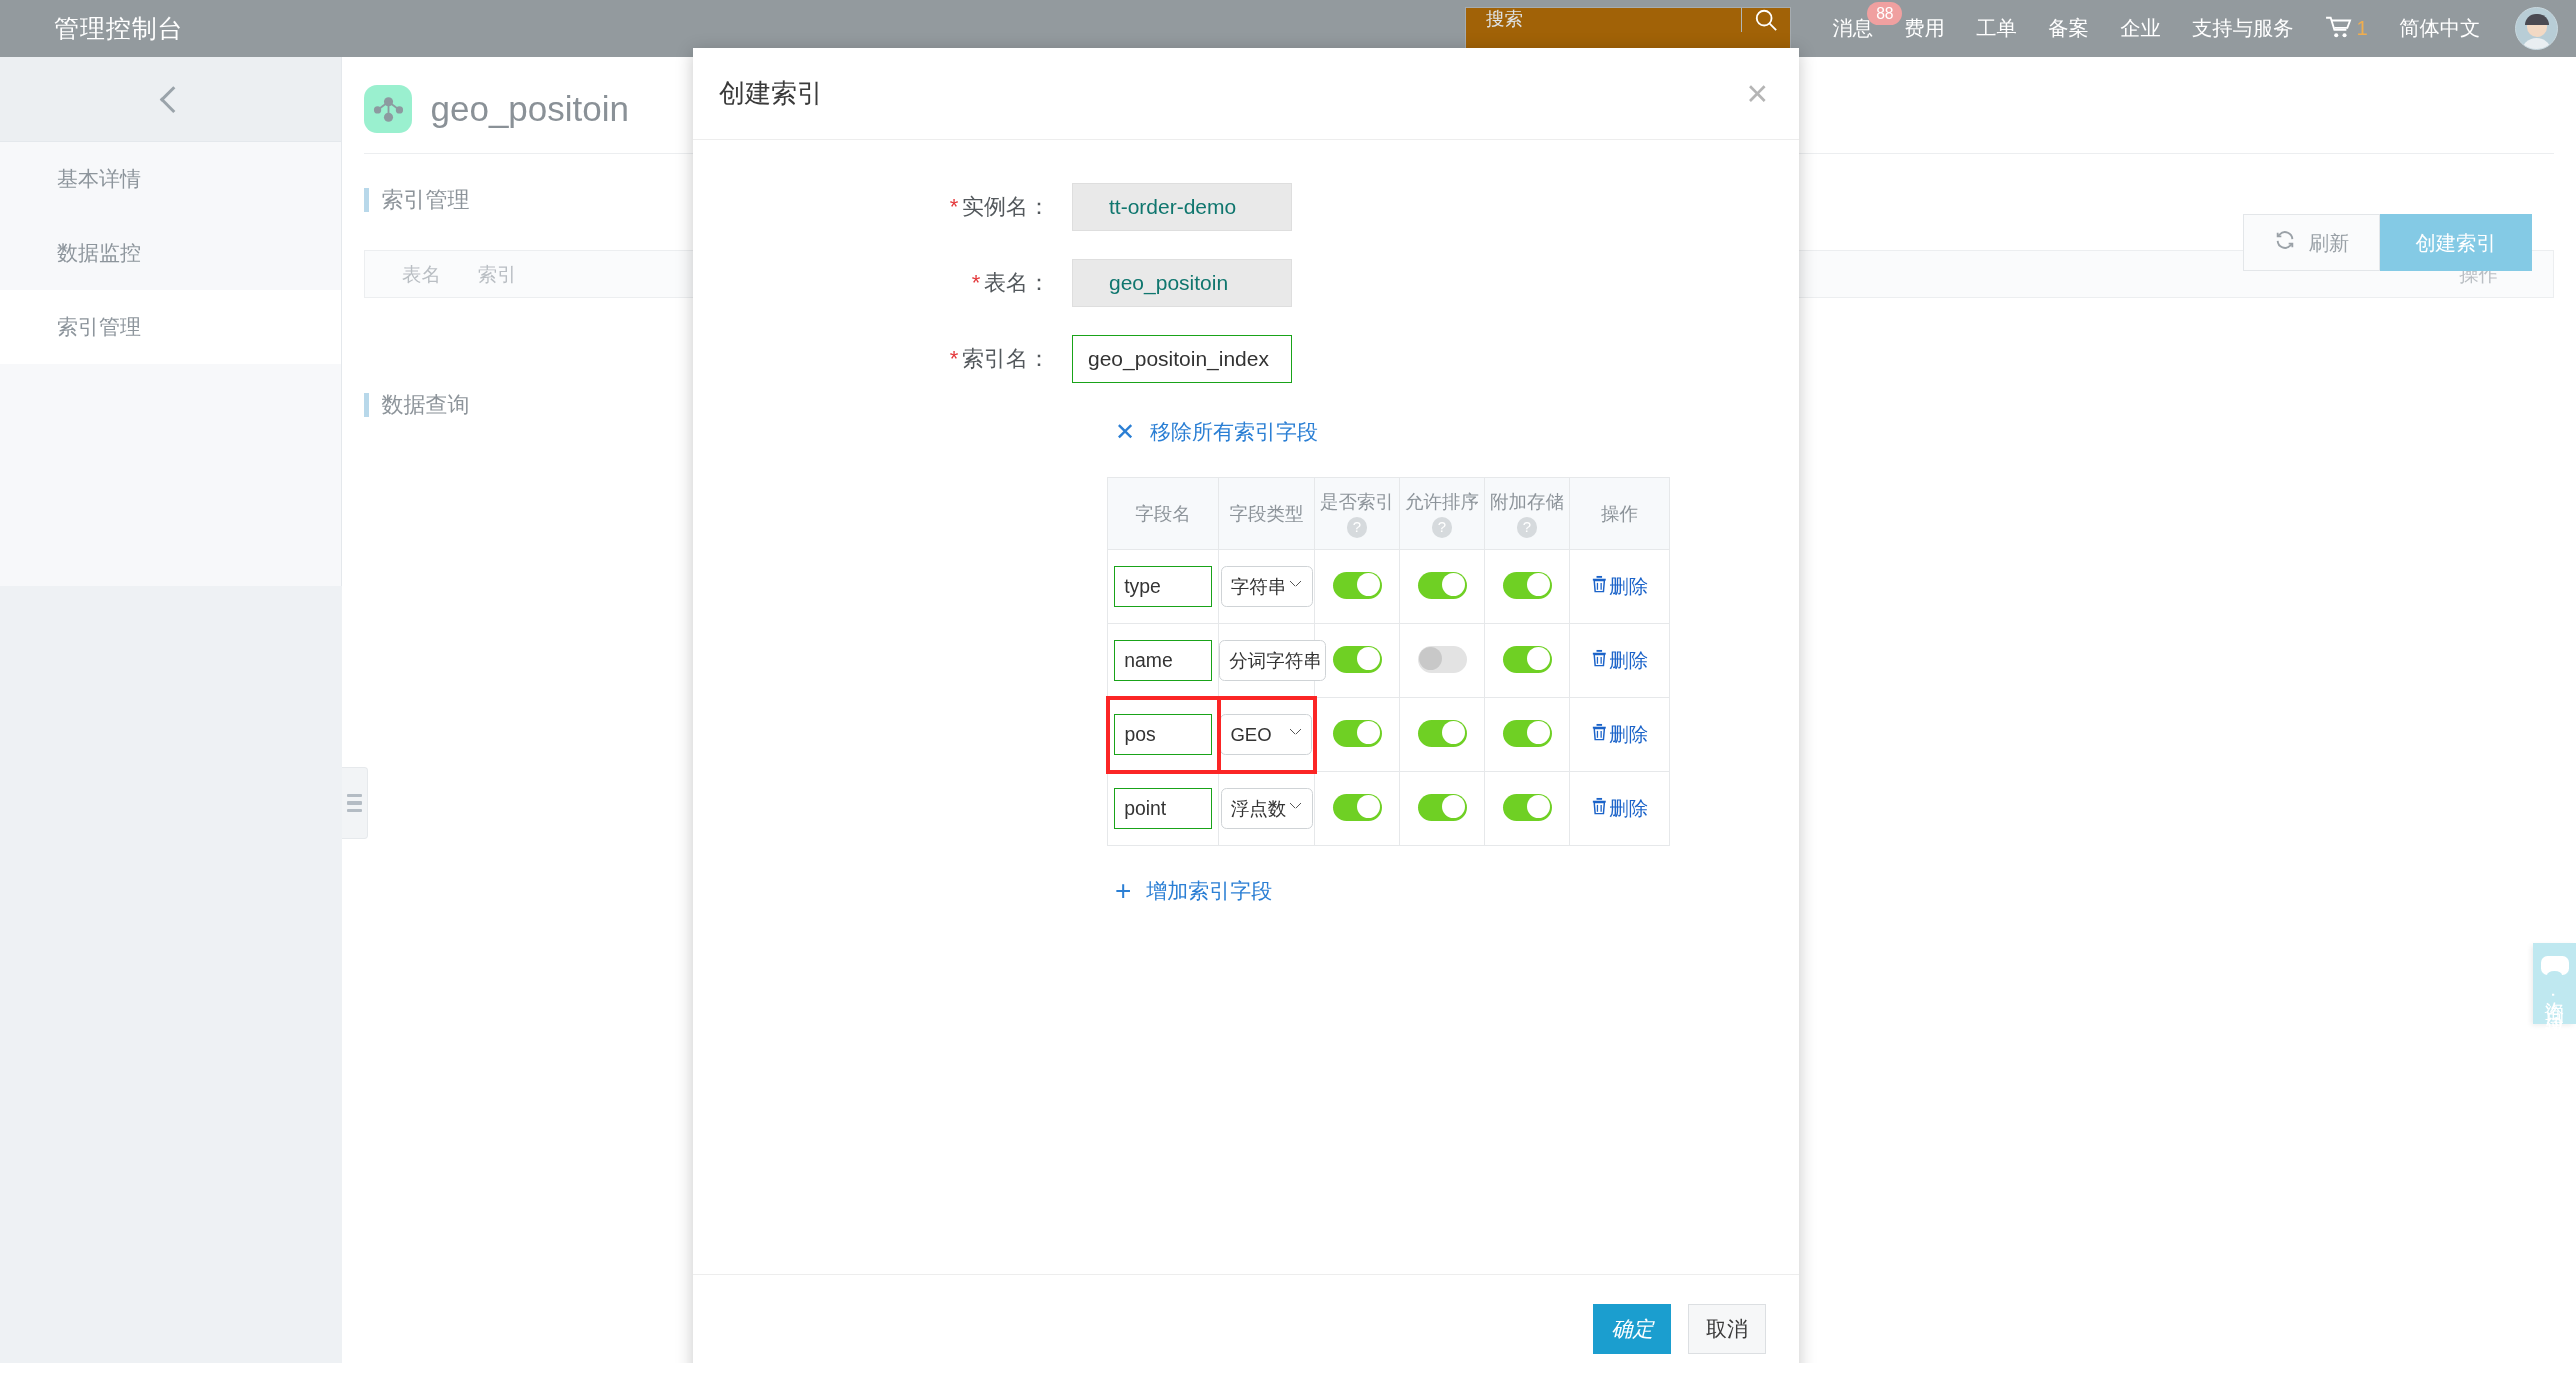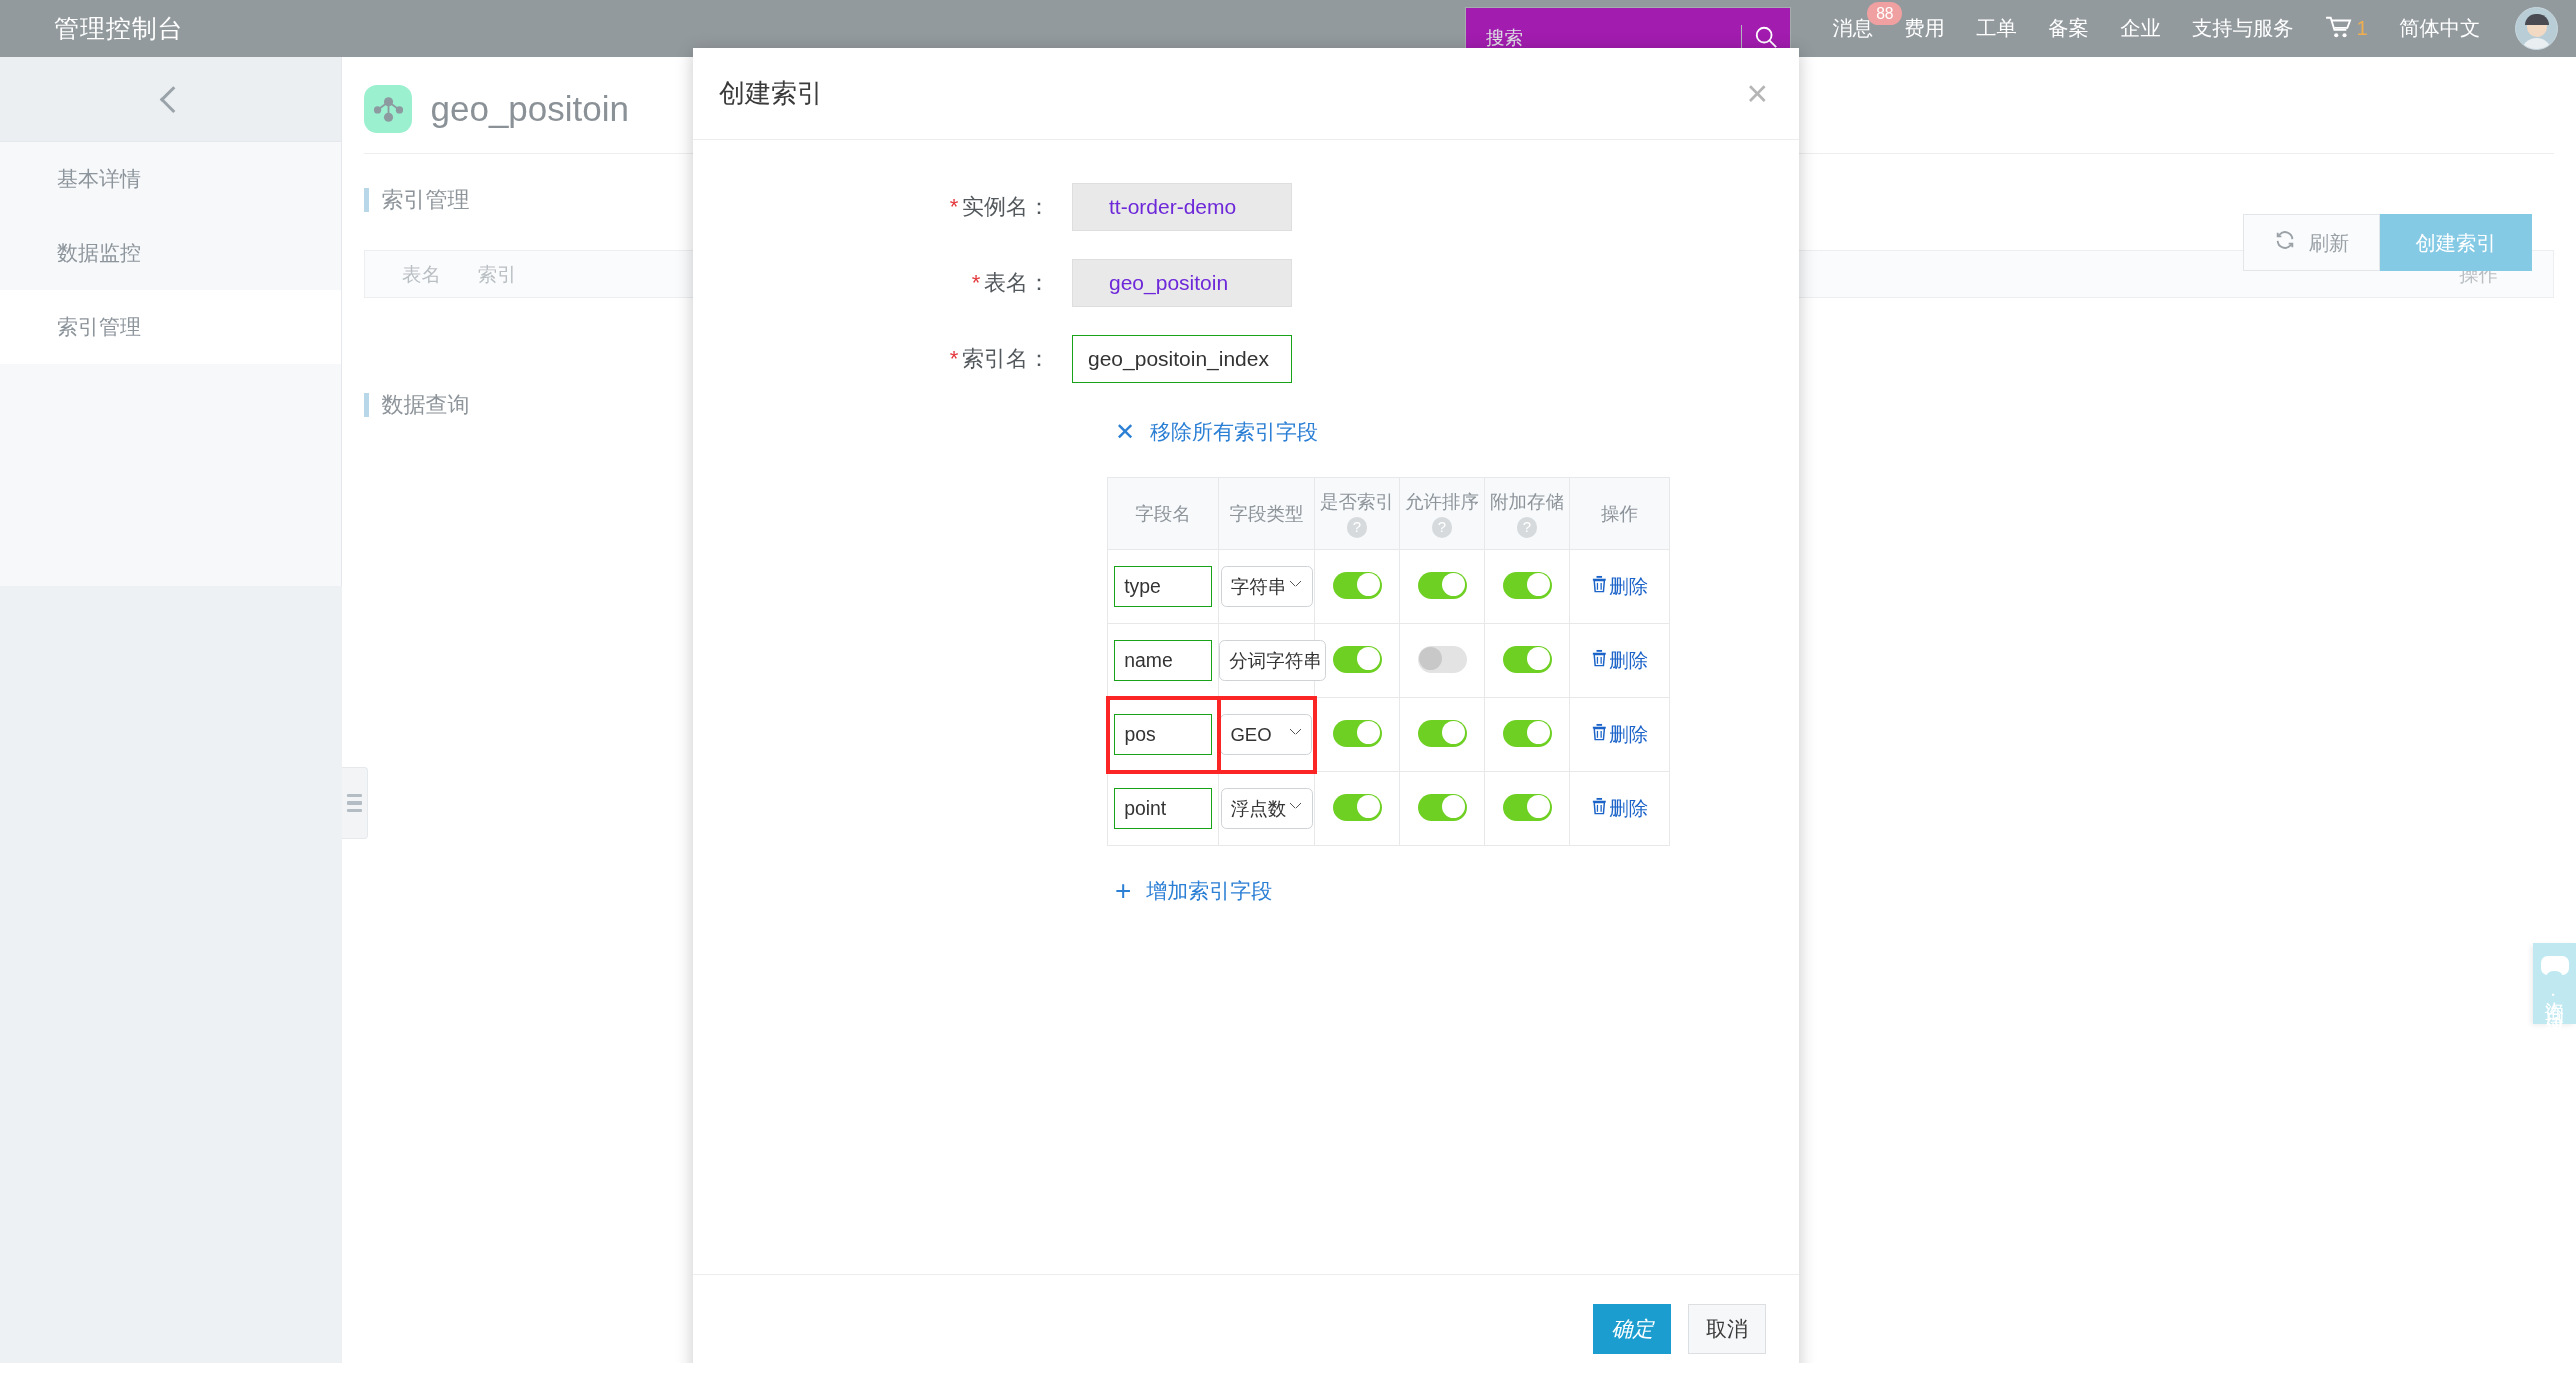--- a/index.html
+++ b/index.html
@@ -14,22 +14,22 @@
   
   .topbar {
     position: absolute; left:0; top:0; width:2576px; height:57px;
     background:#939a9e; display:flex; align-items:center;
   }
   .console-title {
     color:#ffffff; font-size:25px; margin-left:54px; letter-spacing:0.9px;
   }
   .top-right { margin-left:auto; display:flex; align-items:center; height:57px; padding-right:18.5px; }
   .search-wrap {
-    width:326px; height:43px; background:#a21caf; border:0.9px solid #a6acb0;
-    display:flex; align-items:flex-end; margin-right:26px; position:relative;
+    width:326px; height:43px; background:#a16207; border:0.9px solid #a6acb0;
+    display:flex; align-items:flex-start; margin-right:26px; position:relative;
   }
   .search-input {
     background:transparent; border:none; outline:none; flex:1;
     color:#e6e9eb; font-size:18.5px; padding-left:20.3px;
     font-family:"Liberation Sans", sans-serif;
   }
   .search-input::placeholder { color:#dfe3e5; }
   .search-sep { width:0.9px; height:24px; background:#b0b6b9; }
   .search-icon { width:48px; display:flex; align-items:center; justify-content:center; }
   .search-icon svg { display:block; }
@@ -160,21 +160,21 @@
   .form-label {
     width:379px; text-align:right; padding-right:22px;
     font-size:22px; color:#53585c; white-space:nowrap;
   }
   .req { color:#e4393c; margin-right:3.7px; }
   .form-input {
     width:220px; height:48px; font-size:21px; padding:0 15px;
     font-family:"Liberation Sans", sans-serif; outline:none;
   }
   .form-input.readonly {
-    background:#e9e9e9; border:0.9px solid #dedede; color:#6d28d9;padding-left:36px;
+    background:#e9e9e9; border:0.9px solid #dedede; color:#0f766e;padding-left:36px;
   }
   .form-input.active { background:#ffffff; border:1.8px solid #19a319; color:#333; }
 
   .remove-all {
     display:flex; align-items:center; margin:35px 0 0 422px;
     color:#2b7fd4; font-size:21px; cursor:pointer; gap:15px;
   }
   .x-mark { color:#2b7fd4; font-size:24px; font-weight:bold; }
 
   .fields-table {

